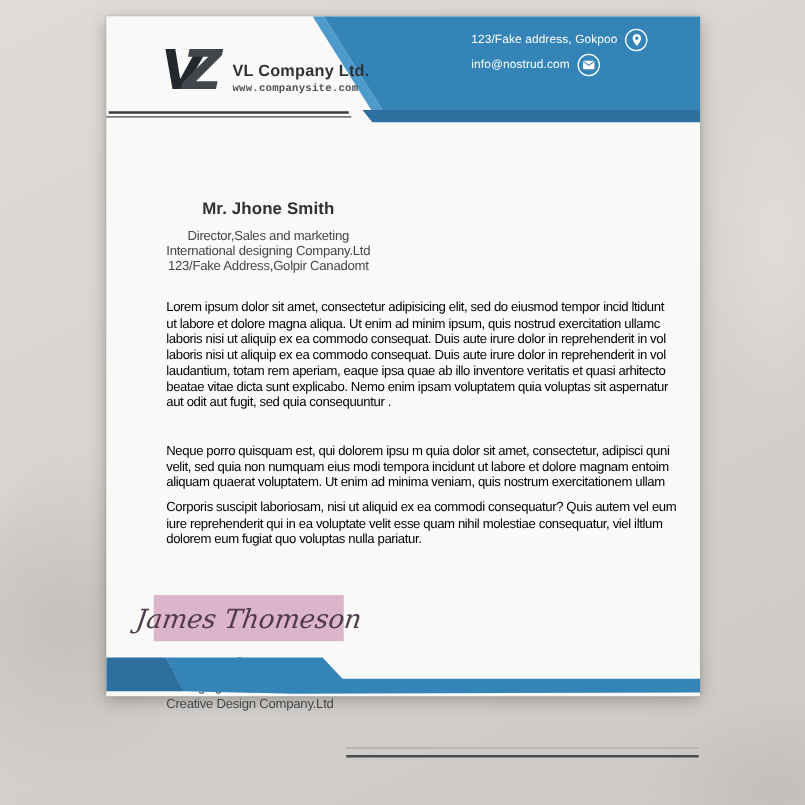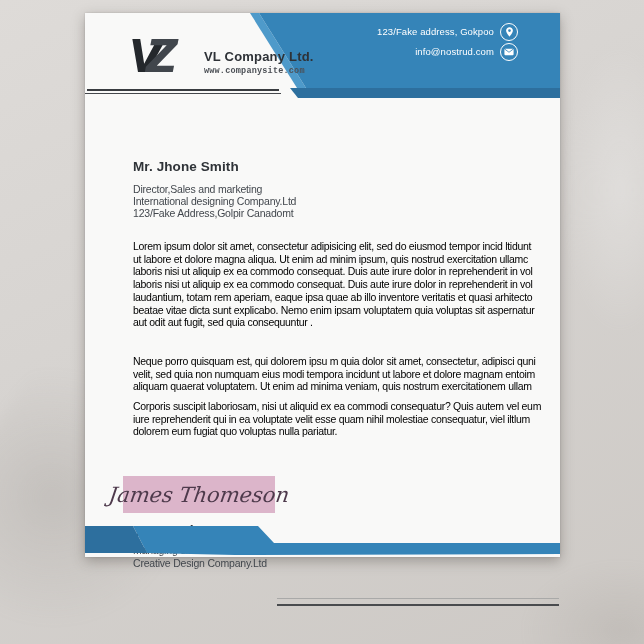--- a/index.html
+++ b/index.html
@@ -32,36 +32,36 @@
   
   .banner-svg { position:absolute; left:0; top:0; width:475px; height:85px; display:block; }
 
   .logo-row { position:absolute; left:44px; top:20px; display:flex; align-items:flex-start; }
   .logo-mark {
     font-family:"DejaVu Sans", sans-serif; font-style:italic; font-weight:900;
     font-size:44px; line-height:48px; letter-spacing:0;
   }
   .logo-mark .lv { color:#24282c; }
   .logo-mark .lz { color:#41464c; margin-left:-17px; }
-  .logo-text { margin-left:26px; margin-top:16px; }
+  .logo-text { margin-left:8px; margin-top:16px; }
   .company-name { font-size:13px; font-weight:bold; color:#2e3237; letter-spacing:.2px; }
   .company-site { font-size:8.5px; font-weight:bold; color:#4c5056; margin-top:2px; letter-spacing:.2px;font-family:Liberation Mono, monospace; }
 
   .header-rule-1 { position:absolute; left:2px; top:76px; width:192px; height:2px; background:#393c40; }
   .header-rule-2 { position:absolute; left:0px;  top:80px; width:196px; height:1px; background:#45484c; }
 
   .contact-list { position:absolute; top:9px; right:42px; }
-  .contact-row { display:flex; align-items:center; justify-content:flex-end; height:19px; margin-bottom:1px; }
+  .contact-row { display:flex; align-items:center; justify-content:flex-start; height:19px; margin-bottom:1px; }
   .contact-text { color:#ffffff; font-size:9.5px; letter-spacing:.1px; margin-right:6px; white-space:nowrap; }
   .contact-icon { width:18px; height:18px; border:1.2px solid #ffffff; border-radius:50%;
     display:flex; align-items:center; justify-content:center; flex:0 0 auto; }
   .contact-icon svg { display:block; }
 
   
-  .recipient { position:absolute; left:48px; top:146px; }
+  .recipient { position:absolute; left:48px; top:146px;text-align:center; }
   .recipient-name { font-size:13.5px; font-weight:bold; color:#2f3338; letter-spacing:.1px; }
   .recipient-lines { margin-top:9px; font-size:10.5px; line-height:12.2px; color:#42474d; letter-spacing:-0.2px; }
 
   
   .para { position:absolute; left:48px; width:400px; color:#000000; }
   .para .bline { font-size:10.5px; line-height:12.7px; letter-spacing:-0.3px; white-space:nowrap; }
   .para1 { top:227px; } .para2 { top:342px; } .para3 { top:387px; }
 
   
   .sig-highlight {

